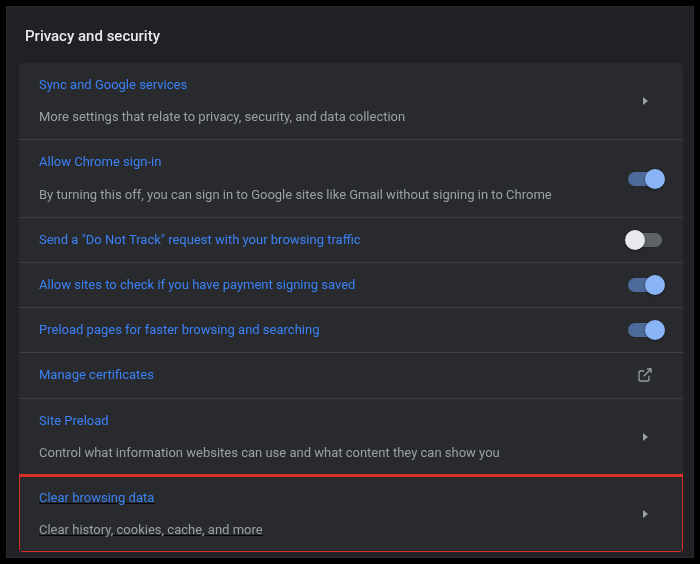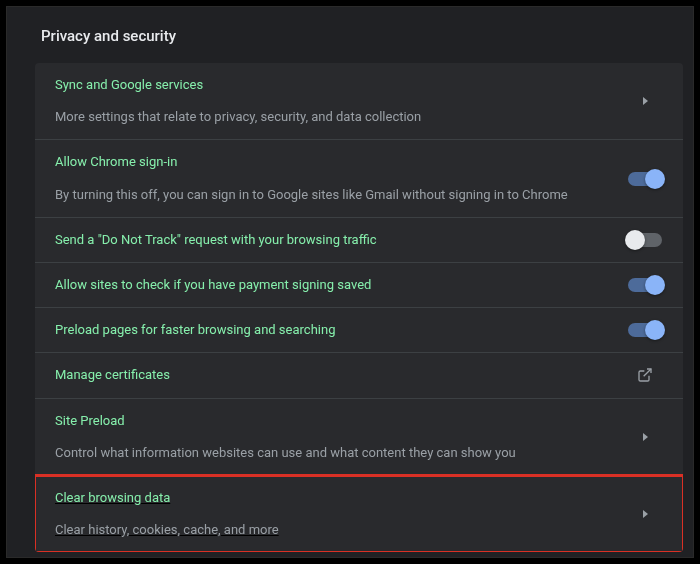--- a/index.html
+++ b/index.html
@@ -12,21 +12,21 @@
     background: #000;
     width: 700px;
     height: 564px;
     overflow: hidden;
   }
   .panel {
     background: #202124;
     margin: 6px;
     width: calc(100% - 12px);
     height: calc(100% - 12px);
-    padding: 20px 10px 10px 28px;
+    padding: 20px 10px 10px 12px;
     border: 1px solid #2a2a2a;
   }
   .section-title {
     color: #e8eaed;
     font-size: 15px;
     font-weight: 500;
     padding: 0 0 18px 6px;
   }
   .card {
     background: #292a2d;
@@ -43,21 +43,21 @@
   }
   .row:last-child {
     border-bottom: none;
     text-decoration: underline;
   }
   .row-text {
     flex: 1;
     min-width: 0;
   }
   .row-title {
-    color: #86efac;
+    color: #3b82f6;
     font-size: 13px;
     line-height: 1.4;
   }
   .row-sub {
     color: #9aa0a6;
     font-size: 13px;
     line-height: 1.4;
     margin-top: 14px;
   }
   .row-action {

